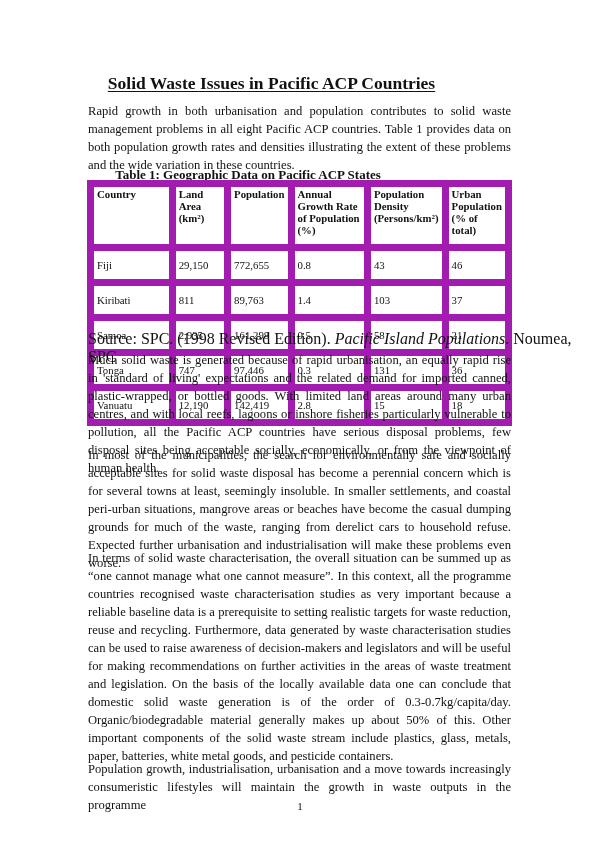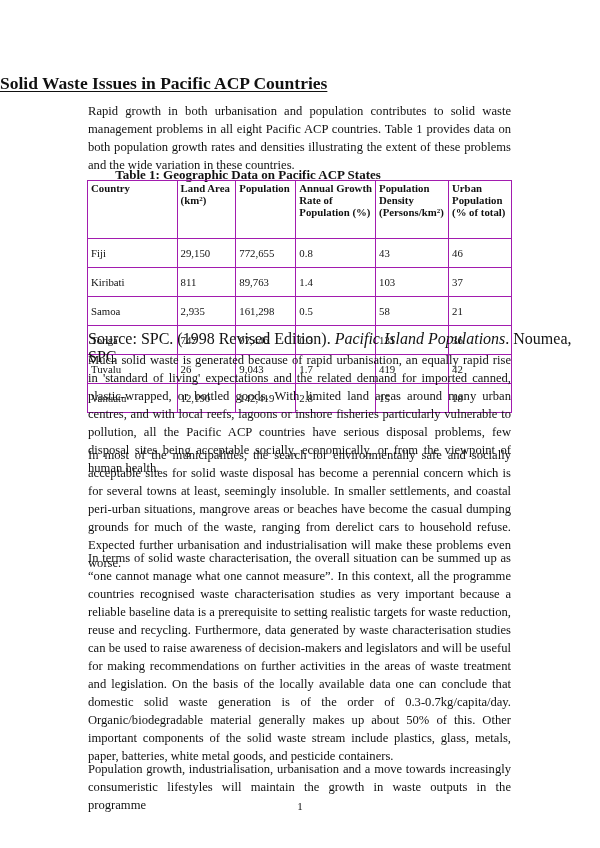--- a/index.html
+++ b/index.html
@@ -3,38 +3,38 @@
 <meta charset="utf-8">
 <style>
   html, body { margin: 0; padding: 0; background: #ffffff; }
   body {
     width: 600px; height: 848px; position: relative; overflow: hidden;
     font-family: "Liberation Serif", "DejaVu Serif", serif;
     color: #111;
   }
   .page-title {
     position: absolute; top: 73px; left: 0; width: 543px;
-    font-weight: bold; font-size: 17.5px;
+    text-align: center; font-weight: bold; font-size: 17.5px;
     text-decoration: underline; text-underline-offset: 2px;
   }
   .para {
     position: absolute; left: 88px; width: 423px;
     font-size: 12.6px; line-height: 18px; text-align: justify;
     margin: 0;
   }
   .table-caption {
     position: absolute; top: 167px; left: 0; width: 496px;
     text-align: center; font-weight: bold; font-size: 13px;
   }
   table.geo {
     position: absolute; top: 180px; left: 87px; width: 425px;
     border-collapse: collapse; font-size: 10.8px; line-height: 12px;
   }
   table.geo th, table.geo td {
-    border: 1px solid #a21caf; padding: 8px 3px; text-align: left; vertical-align: top;
+    border: 7px solid #a21caf; padding: 8px 3px; text-align: left; vertical-align: top;
   }
   table.geo th { font-weight: bold; height: 48px; padding-top: 1px; }
   table.geo td { height: 11px; }
   sup { font-size: 7px; vertical-align: 3px; line-height: 0; }
   .source {
     position: absolute; top: 330px; left: 88px; font-size: 16px;
   }
   .source em { font-style: italic; }
   .page-number {
     position: absolute; top: 800px; left: 0; width: 600px;
@@ -97,28 +97,20 @@
       </tr>
       <tr>
         <td>Tonga</td>
         <td>747</td>
         <td>97,446</td>
         <td>0.3</td>
         <td>131</td>
         <td>36</td>
       </tr>
       <tr>
-        <td>Tuvalu</td>
-        <td>26</td>
-        <td>9,043</td>
-        <td>1.7</td>
-        <td>419</td>
-        <td>42</td>
-      </tr>
-      <tr>
         <td>Vanuatu</td>
         <td>12,190</td>
         <td>142,419</td>
         <td>2.8</td>
         <td>15</td>
         <td>18</td>
       </tr>
     </tbody>
   </table>
 

